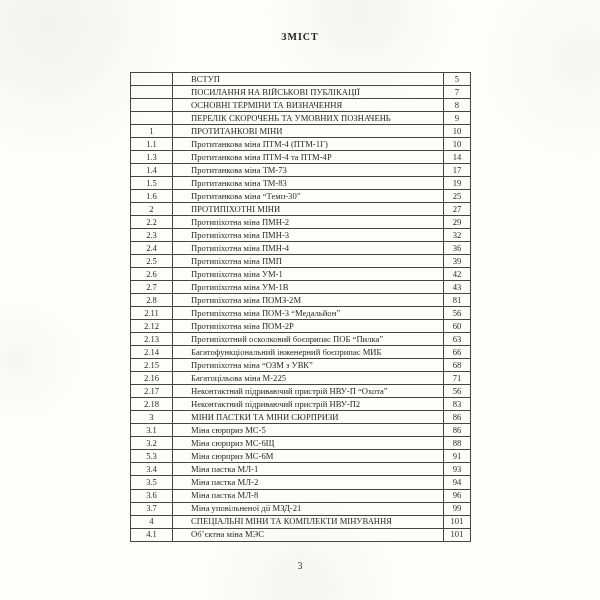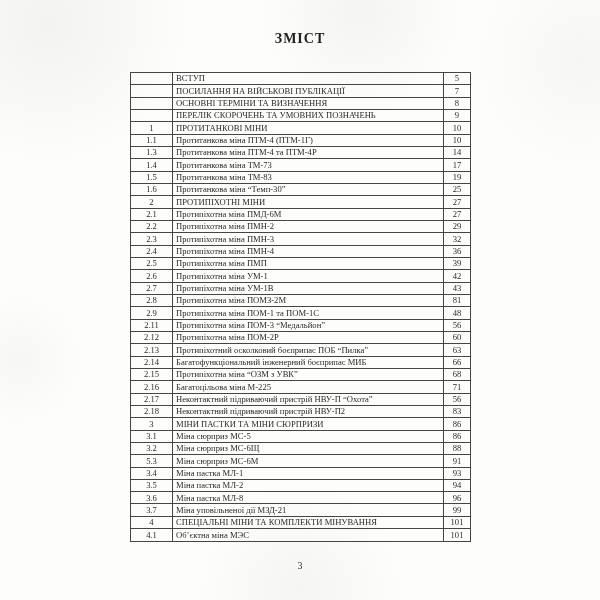--- a/index.html
+++ b/index.html
@@ -25,21 +25,21 @@
       radial-gradient(circle at 50% 98%, rgba(120,120,120,0.06), rgba(120,120,120,0) 16%),
       #fdfdfc;
   }
   .doc-title {
     position: absolute;
     top: 31px;
     left: 0;
     width: 600px;
     margin: 0;
     text-align: center;
-    font-size: 14px;
+    font-size: 10px;
     font-weight: bold;
     letter-spacing: 1px;
     color: #222;
   }
   table.toc {
     position: absolute;
     left: 130px;
     top: 72px;
     width: 340px;
     height: 470px;
@@ -54,21 +54,21 @@
     border: 1px solid #454545;
     font-size: 8.6px;
     line-height: 1;
     padding: 0 2px;
     height: 10px;
     white-space: nowrap;
     overflow: hidden;
     color: #2a2a2a;
   }
   table.toc td.num  { text-align: center; }
-  table.toc td.title{ text-align: left; padding-left: 3px; }
+  table.toc td.title{ text-align: left; padding-left: 18px; }
   table.toc td.page { text-align: center; }
   .page-num {
     position: absolute;
     top: 560px;
     left: 0;
     width: 600px;
     text-align: center;
     font-size: 10px;
     color: #333;
   }
@@ -135,25 +135,20 @@
           <td class="num">1.6</td>
           <td class="title">Протитанкова міна “Темп-30”</td>
           <td class="page">25</td>
         </tr>
         <tr>
           <td class="num">2</td>
           <td class="title">ПРОТИПІХОТНІ МІНИ</td>
           <td class="page">27</td>
         </tr>
         <tr>
-          <td class="num">2.1</td>
-          <td class="title">Протипіхотна міна ПМД-6М</td>
-          <td class="page">27</td>
-        </tr>
-        <tr>
           <td class="num">2.2</td>
           <td class="title">Протипіхотна міна ПМН-2</td>
           <td class="page">29</td>
         </tr>
         <tr>
           <td class="num">2.3</td>
           <td class="title">Протипіхотна міна ПМН-3</td>
           <td class="page">32</td>
         </tr>
         <tr>
@@ -175,25 +170,20 @@
           <td class="num">2.7</td>
           <td class="title">Протипіхотна міна УМ-1В</td>
           <td class="page">43</td>
         </tr>
         <tr>
           <td class="num">2.8</td>
           <td class="title">Протипіхотна міна ПОМЗ-2М</td>
           <td class="page">81</td>
         </tr>
         <tr>
-          <td class="num">2.9</td>
-          <td class="title">Протипіхотна міна ПОМ-1 та ПОМ-1С</td>
-          <td class="page">48</td>
-        </tr>
-        <tr>
           <td class="num">2.11</td>
           <td class="title">Протипіхотна міна ПОМ-3 “Медальйон”</td>
           <td class="page">56</td>
         </tr>
         <tr>
           <td class="num">2.12</td>
           <td class="title">Протипіхотна міна ПОМ-2Р</td>
           <td class="page">60</td>
         </tr>
         <tr>

